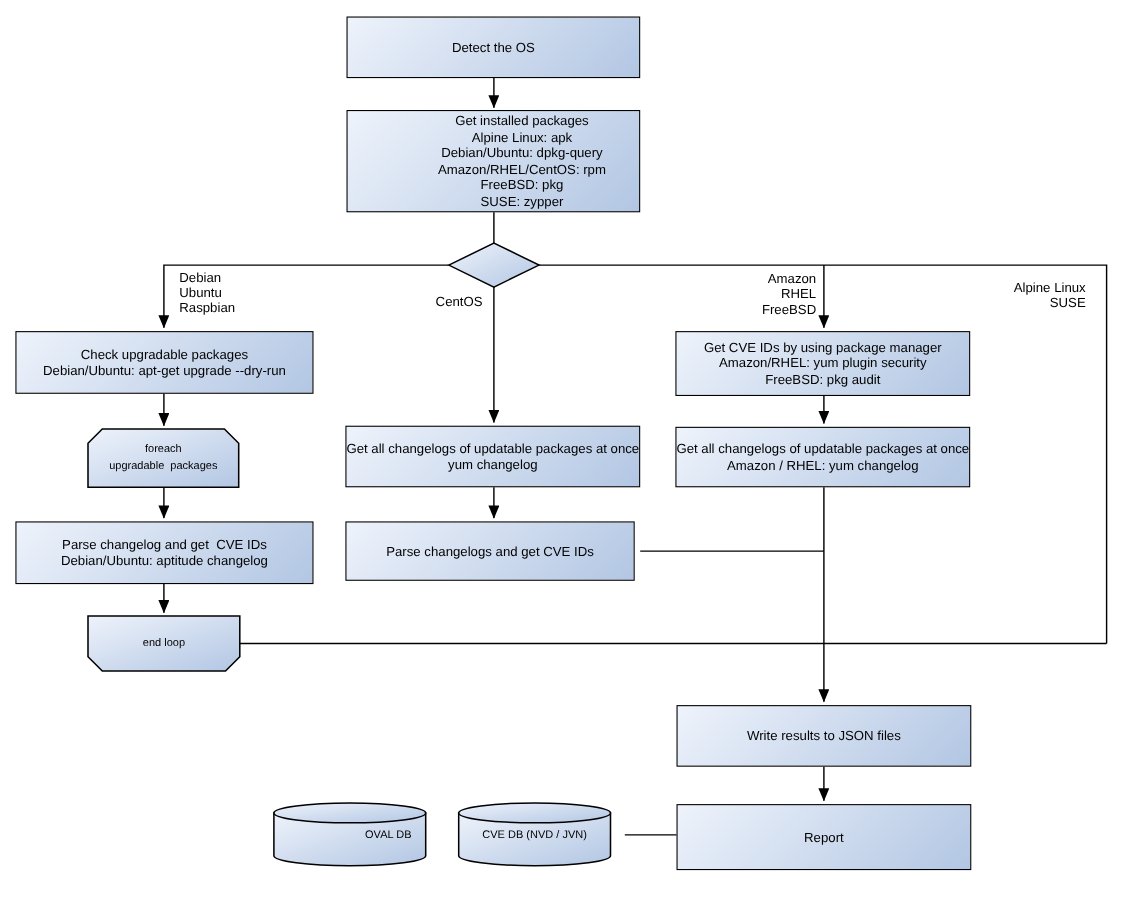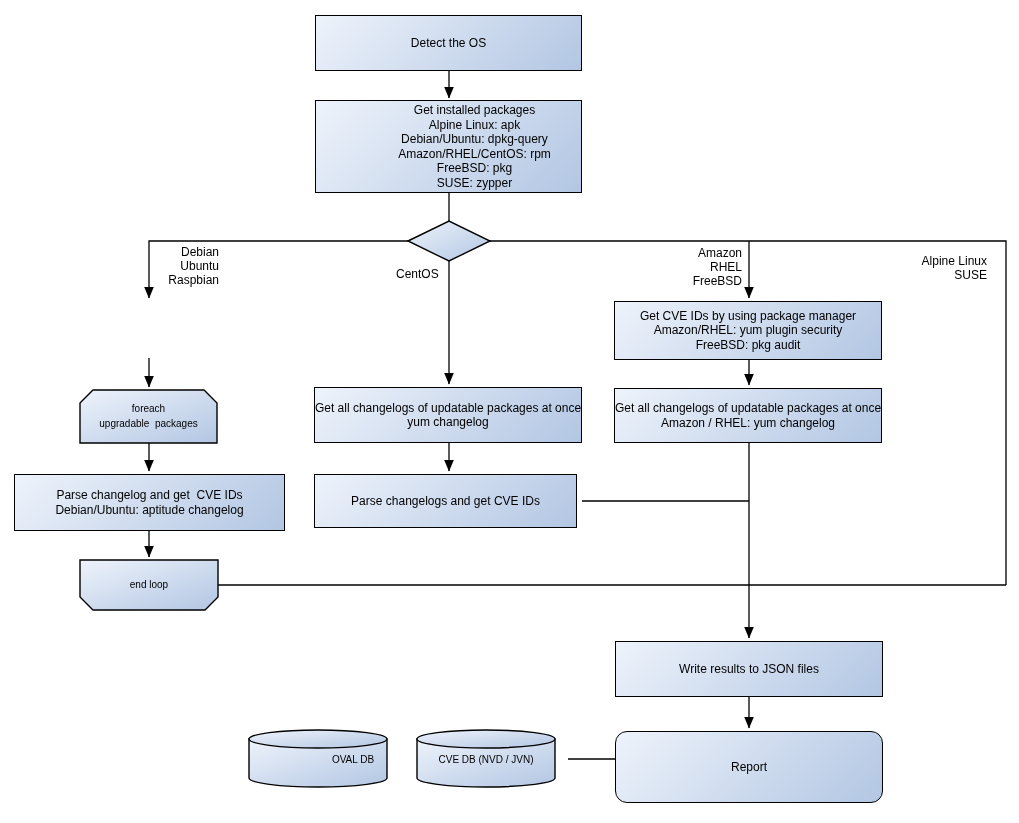--- a/index.html
+++ b/index.html
@@ -16,21 +16,21 @@
     border:1.4px solid #000;
   }
   .node.text-shift { padding-left:52px; }
   .shape-label {
     position:absolute; display:flex; align-items:center; justify-content:center;
     text-align:center; white-space:pre; font-size:10px; line-height:14.5px;
   }
   .branch-label {
     position:absolute; white-space:pre; font-size:12px; line-height:14px;
   }
-  .branch-label.center { text-align:right; }
+  .branch-label.center { text-align:left;padding-left:14px; }
   .branch-label.right { text-align:right; }
   .vdb {
     position:absolute; left:234px; top:691px; width:335px; height:117px;
     box-sizing:border-box; background:#f4f4f4;
     border:1.6px dashed #000; border-radius:9px;
   }
   .vdb-header {
     position:absolute; left:0; right:0; top:0; height:23px;
     background:#e8e8e8; border-radius:7px 7px 0 0;
     display:flex; align-items:center; justify-content:flex-end;
@@ -90,39 +90,41 @@
 
   <div class="node" style="left:315px; top:15px;  width:267px; height:56px;">Detect the OS</div>
 
   <div class="node text-shift" style="left:315px; top:100px; width:267px; height:93px;">Get installed packages
 Alpine Linux: apk
 Debian/Ubuntu: dpkg-query
 Amazon/RHEL/CentOS: rpm
 FreeBSD: pkg
 SUSE: zypper</div>
 
+  <div class="node" style="left:14px;  top:301px; width:271px; height:57px;">Check upgradable packages
+Debian/Ubuntu: apt-get upgrade --dry-run</div>
 
   <div class="node" style="left:14px;  top:474px; width:271px; height:57px;">Parse changelog and get  CVE IDs
 Debian/Ubuntu: aptitude changelog</div>
 
   <div class="node" style="left:314px; top:387px; width:268px; height:56px;">Get all changelogs of updatable packages at once
 yum changelog</div>
 
   <div class="node" style="left:314px; top:474px; width:263px; height:54px;">Parse changelogs and get CVE IDs</div>
 
   <div class="node" style="left:614px; top:301px; width:268px; height:59px;">Get CVE IDs by using package manager
 Amazon/RHEL: yum plugin security
 FreeBSD: pkg audit</div>
 
   <div class="node" style="left:614px; top:388px; width:268px; height:55px;">Get all changelogs of updatable packages at once
 Amazon / RHEL: yum changelog</div>
 
   <div class="node" style="left:615px; top:641px; width:268px; height:56px;">Write results to JSON files</div>
 
-  <div class="node" style="left:615px; top:731px; width:268px; height:72px;border-radius:12px;">Report</div>
+  <div class="node" style="left:615px; top:731px; width:268px; height:60px;">Report</div>
 
   <div class="shape-label" style="left:80px; top:390px; width:137px; height:53px;">foreach
 upgradable  packages</div>
 
   <div class="shape-label" style="left:80px; top:560px; width:138px; height:50px;">end loop</div>
 
   <div class="shape-label" style="left:249px; top:735px; width:138px; height:50px;padding-left:35px;">OVAL DB</div>
 
   <div class="shape-label" style="left:417px; top:735px; width:138px; height:50px;">CVE DB (NVD / JVN)</div>
 

